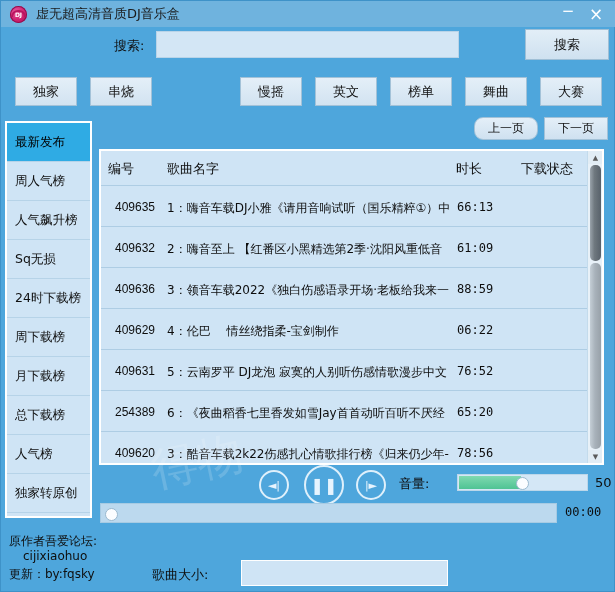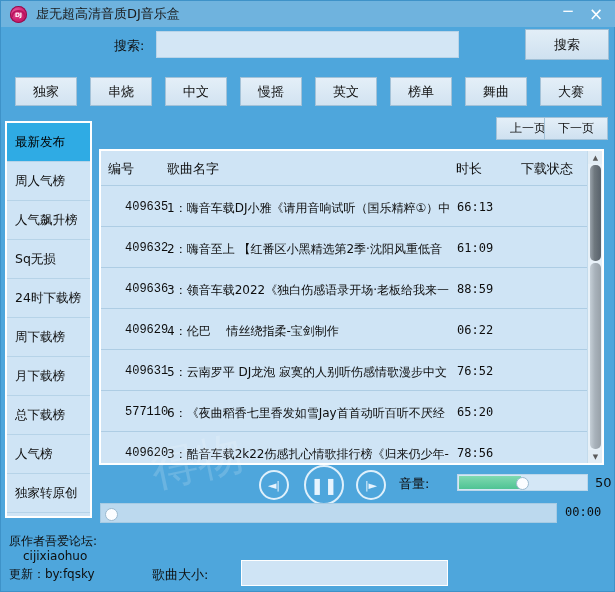--- a/index.html
+++ b/index.html
@@ -90,21 +90,21 @@
 
   
   .page-btn{
     position:absolute;width:64px;height:23px;top:116px;
     background:linear-gradient(#e4eff8,#cfe1f0);
     border:1px solid #a3c2d8;box-sizing:border-box;
     font-size:12px;color:#101010;cursor:default;
     font-family:"DejaVu Sans","Liberation Sans",sans-serif;
     display:flex;align-items:center;justify-content:center;
   }
-  .page-prev{left:495px;}
+  .page-prev{left:473px;border-radius:9px;}
   .page-next{left:543px;}
 
   
   .sidebar{
     position:absolute;left:4px;top:120px;width:87px;height:397px;
     background:#cfe4f5;
     border:2px solid #ffffff;box-sizing:border-box;
     overflow:hidden;
   }
   .side-item{
@@ -133,21 +133,21 @@
   .h-id{left:7px;}
   .h-name{left:66px;}
   .h-dur{left:355px;}
   .h-status{left:420px;text-align:right;}
   .row{
     position:relative;height:40px;
     border-bottom:1px solid #aecde4;
     cursor:default;
   }
   .row span{position:absolute;top:14px;font-size:12px;color:#0d0d0d;}
-  .r-id{left:24px;font-family:Liberation Mono, monospace;font-size:11px;}
+  .r-id{left:14px;font-family:Liberation Sans, sans-serif;font-size:11px;}
   .r-name{left:66px;width:290px;white-space:nowrap;overflow:hidden;}
   .r-dur{left:356px;font-family:"DejaVu Sans Mono","Liberation Mono",monospace;font-size:11px;text-align:center;}
   .r-status{left:420px;}
 
   .vscroll{
     position:absolute;right:0;top:0;width:15px;height:312px;
     background:#e8f1f8;border-left:1px solid #c3dbec;box-sizing:border-box;
   }
   .vscroll .arrow{
     position:absolute;left:0;width:15px;height:13px;
@@ -242,21 +242,20 @@
   </div>
 
   <div class="search-row"></div>
   <span class="search-label">搜索:</span>
   <input class="search-input" type="text" value="" style="">
   <button class="search-btn">搜索</button>
 
   <div class="cat-row">
     <div class="cat-btn" style="left:14px">独家</div>
     <div class="cat-btn" style="left:89px">串烧</div>
-    <div class="cat-btn" style="left:164px">中文</div>
     <div class="cat-btn" style="left:239px">慢摇</div>
     <div class="cat-btn" style="left:314px">英文</div>
     <div class="cat-btn" style="left:389px">榜单</div>
     <div class="cat-btn" style="left:464px">舞曲</div>
     <div class="cat-btn" style="left:539px">大赛</div>
   </div>
 
   <div class="page-btn page-prev">上一页</div>
   <div class="page-btn page-next">下一页</div>
 
@@ -305,21 +304,21 @@
       <span class="r-dur">06:22</span>
       <span class="r-status"></span>
     </div>
     <div class="row">
       <span class="r-id">409631</span>
       <span class="r-name">5：云南罗平 DJ龙泡 寂寞的人别听伤感情歌漫步中文</span>
       <span class="r-dur">76:52</span>
       <span class="r-status"></span>
     </div>
     <div class="row">
-      <span class="r-id">577110</span>
+      <span class="r-id">254389</span>
       <span class="r-name">6：《夜曲稻香七里香发如雪Jay首首动听百听不厌经</span>
       <span class="r-dur">65:20</span>
       <span class="r-status"></span>
     </div>
     <div class="row">
       <span class="r-id">409620</span>
       <span class="r-name">3：酷音车载2k22伤感扎心情歌排行榜《归来仍少年-</span>
       <span class="r-dur">78:56</span>
       <span class="r-status"></span>
     </div>

